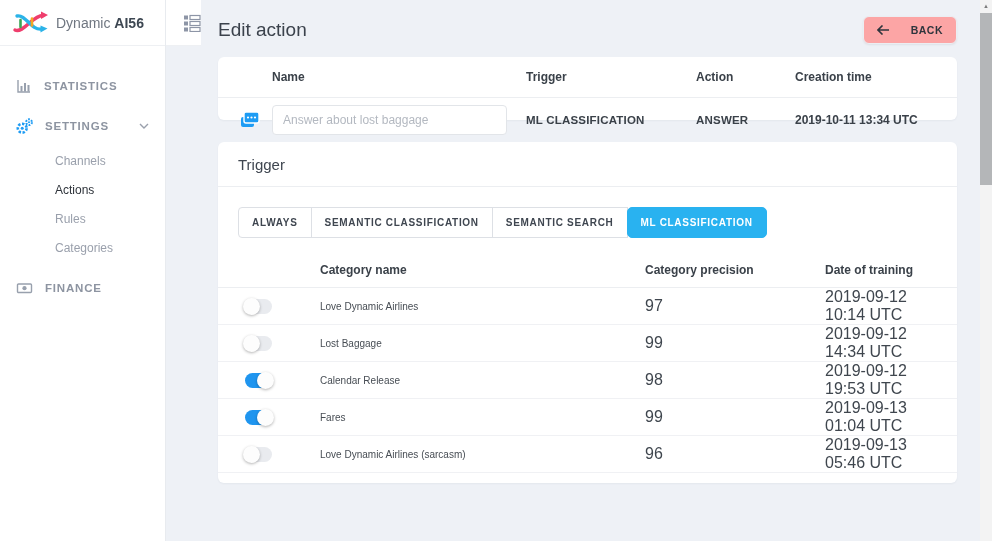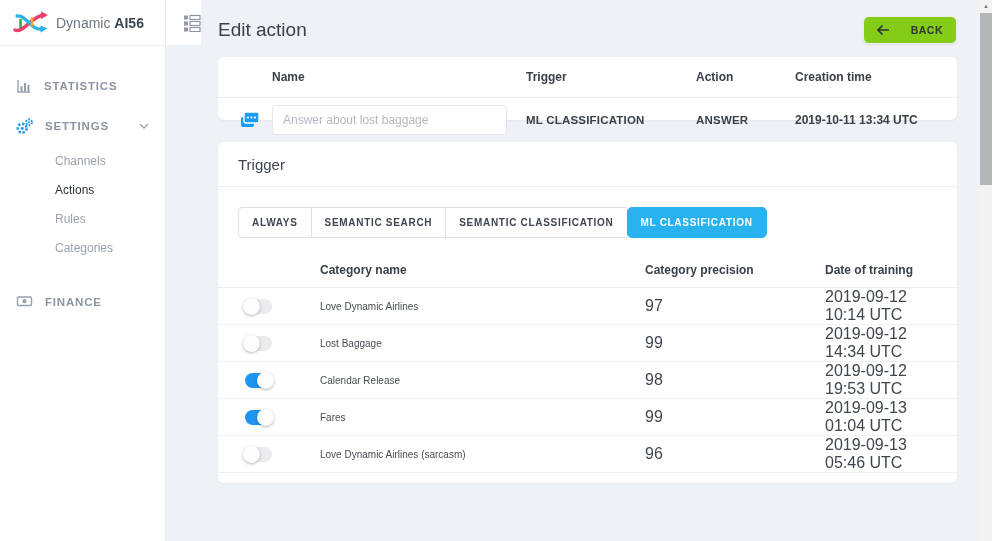--- a/index.html
+++ b/index.html
@@ -13,30 +13,30 @@
   .logo-row { height:46px; display:flex; align-items:center; padding-left:12px; border-bottom:1px solid #eef0f3; }
   .logo-text { margin-left:6px; font-size:14px; color:#6f7680; white-space:nowrap; }
   .logo-text b { color:#3d4752; font-weight:700; }
   .nav { padding-top:20px; }
   .nav-item { height:40px; display:flex; align-items:center; padding:0 16px; cursor:pointer; }
   .nav-item .lbl { margin-left:12px; font-size:11.5px; font-weight:600; letter-spacing:.8px; color:#8d94a1; }
   .nav-item .chev { margin-left:auto; }
   .subnav { padding-left:55px; }
   .subnav-item { height:29px; display:flex; align-items:center; font-size:12px; color:#9aa0ac; cursor:pointer; }
   .subnav-item.active { color:#2f343b; }
-  .nav-item.finance { margin-top:6px;align-items:flex-end; }
+  .nav-item.finance { margin-top:6px; }
 
   
   .main { flex:1; display:flex; position:relative; }
   .topbar { height:46px; background:#fff; display:flex; align-items:center; padding-left:17px; border-bottom:1px solid #eef0f3; }
   .content { flex:1; padding:0 35px 0 17px; }
 
   .heading-row { display:flex; align-items:center; justify-content:space-between; padding:17px 0 15px 0; height:57px; }
   .page-title { font-size:19px; font-weight:500; color:#3b424c; }
-  .back-btn { background:#84cc16; border:1px solid #eceef2; border-radius:6px; box-shadow:0 1px 2px rgba(40,50,70,.08);
+  .back-btn { background:#fca5a5; border:1px solid #eceef2; border-radius:6px; box-shadow:0 1px 2px rgba(40,50,70,.08);
               padding:7px 13px; font-size:10.5px; font-weight:700; letter-spacing:.5px; color:#2f353d;
               display:inline-flex; align-items:center; gap:22px; cursor:pointer; font-family:inherit; }
 
   .card { background:#fff; border-radius:6px; box-shadow:0 1px 2px rgba(40,50,70,.05); }
 
   
   .card.action-card { height:63px; margin-bottom:22px; }
   .grid1 { display:grid; grid-template-columns:34px 254px 170px 99px 1fr; align-items:center; padding:0 20px; }
   .action-head { height:41px; border-bottom:1px solid #eceef1; }
   .action-body { height:43px; }
@@ -197,22 +197,22 @@
           <div class="cell-strong">ANSWER</div>
           <div class="cell-date">2019-10-11 13:34 UTC</div>
         </div>
       </div>
 
       <div class="card trigger-card">
         <div class="trigger-title">Trigger</div>
 
         <div class="tabs">
           <button class="tab">ALWAYS</button>
+          <button class="tab">SEMANTIC CLASSIFICATION</button>
           <button class="tab">SEMANTIC SEARCH</button>
-          <button class="tab">SEMANTIC CLASSIFICATION</button>
           <button class="tab active">ML CLASSIFICATION</button>
         </div>
 
         <div class="grid2 cat-head">
           <div></div>
           <div class="th">Category name</div>
           <div class="th">Category precision</div>
           <div class="th">Date of training</div>
         </div>
 

